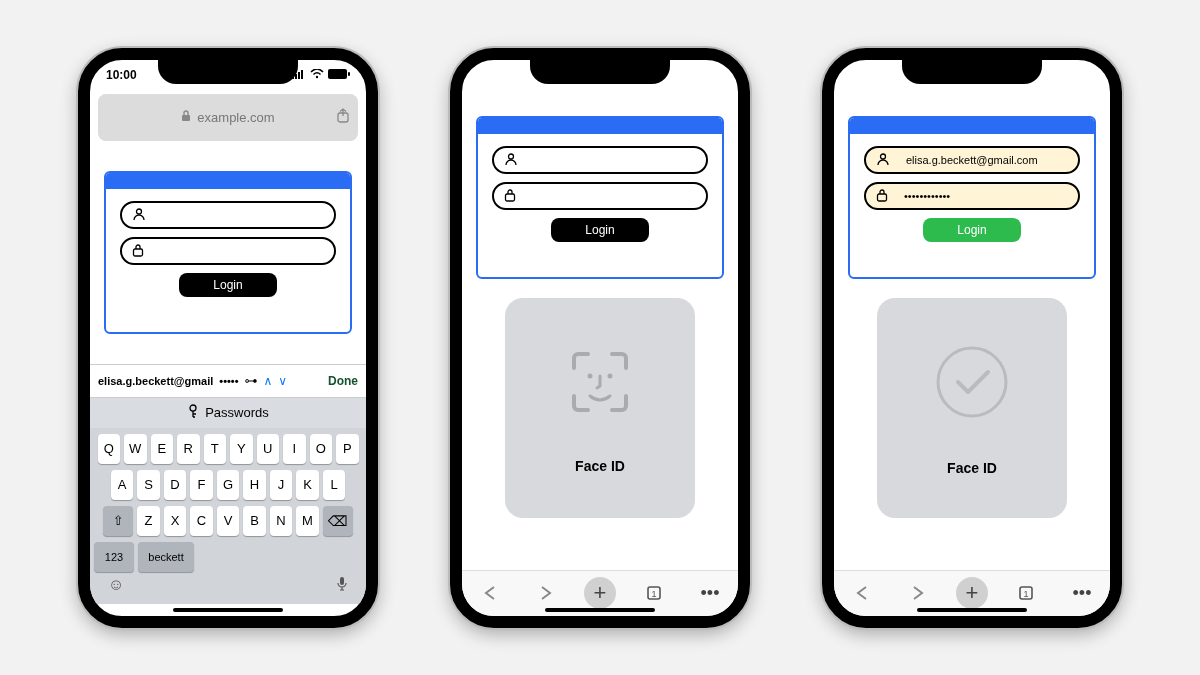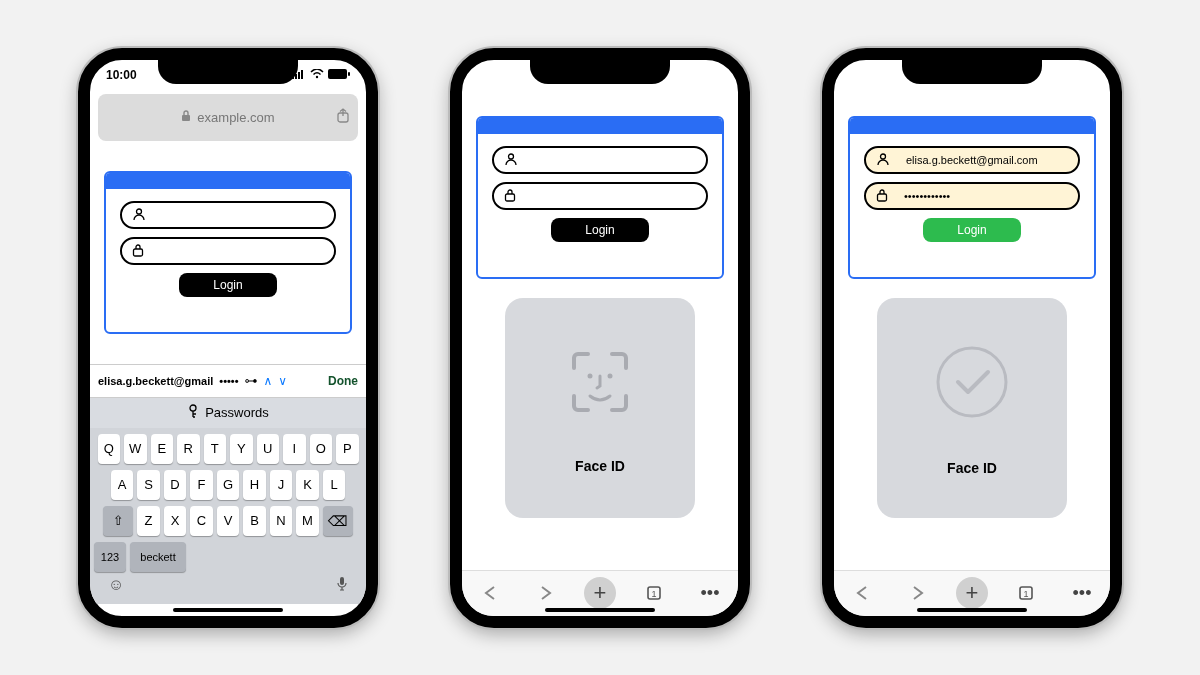--- a/index.html
+++ b/index.html
@@ -242,21 +242,21 @@
           <div class="key">X</div>
           <div class="key">C</div>
           <div class="key">V</div>
           <div class="key">B</div>
           <div class="key">N</div>
           <div class="key">M</div>
         </span>
       <div class="key del">⌫</div>
     </div>
     <div class="brow">
-      <div class="key fn" style="width:32px;">123</div>
+      <div class="key fn" style="width:40px;">123</div>
       <div class="key fn" style="width:56px;">beckett</div>
     </div>
     <div class="kbd-bottom">
       <span>☺</span>
       <span>
         <svg width="12" height="16" viewBox="0 0 12 16">
             <rect x="4" y="1" width="4" height="8" rx="2" fill="#555"></rect>
             <path d="M2 7 a4 4 0 0 0 8 0 M6 11 V14 M4 14 H8" stroke="#555" fill="none" stroke-width="1.2"></path>
           </svg>
       </span>

